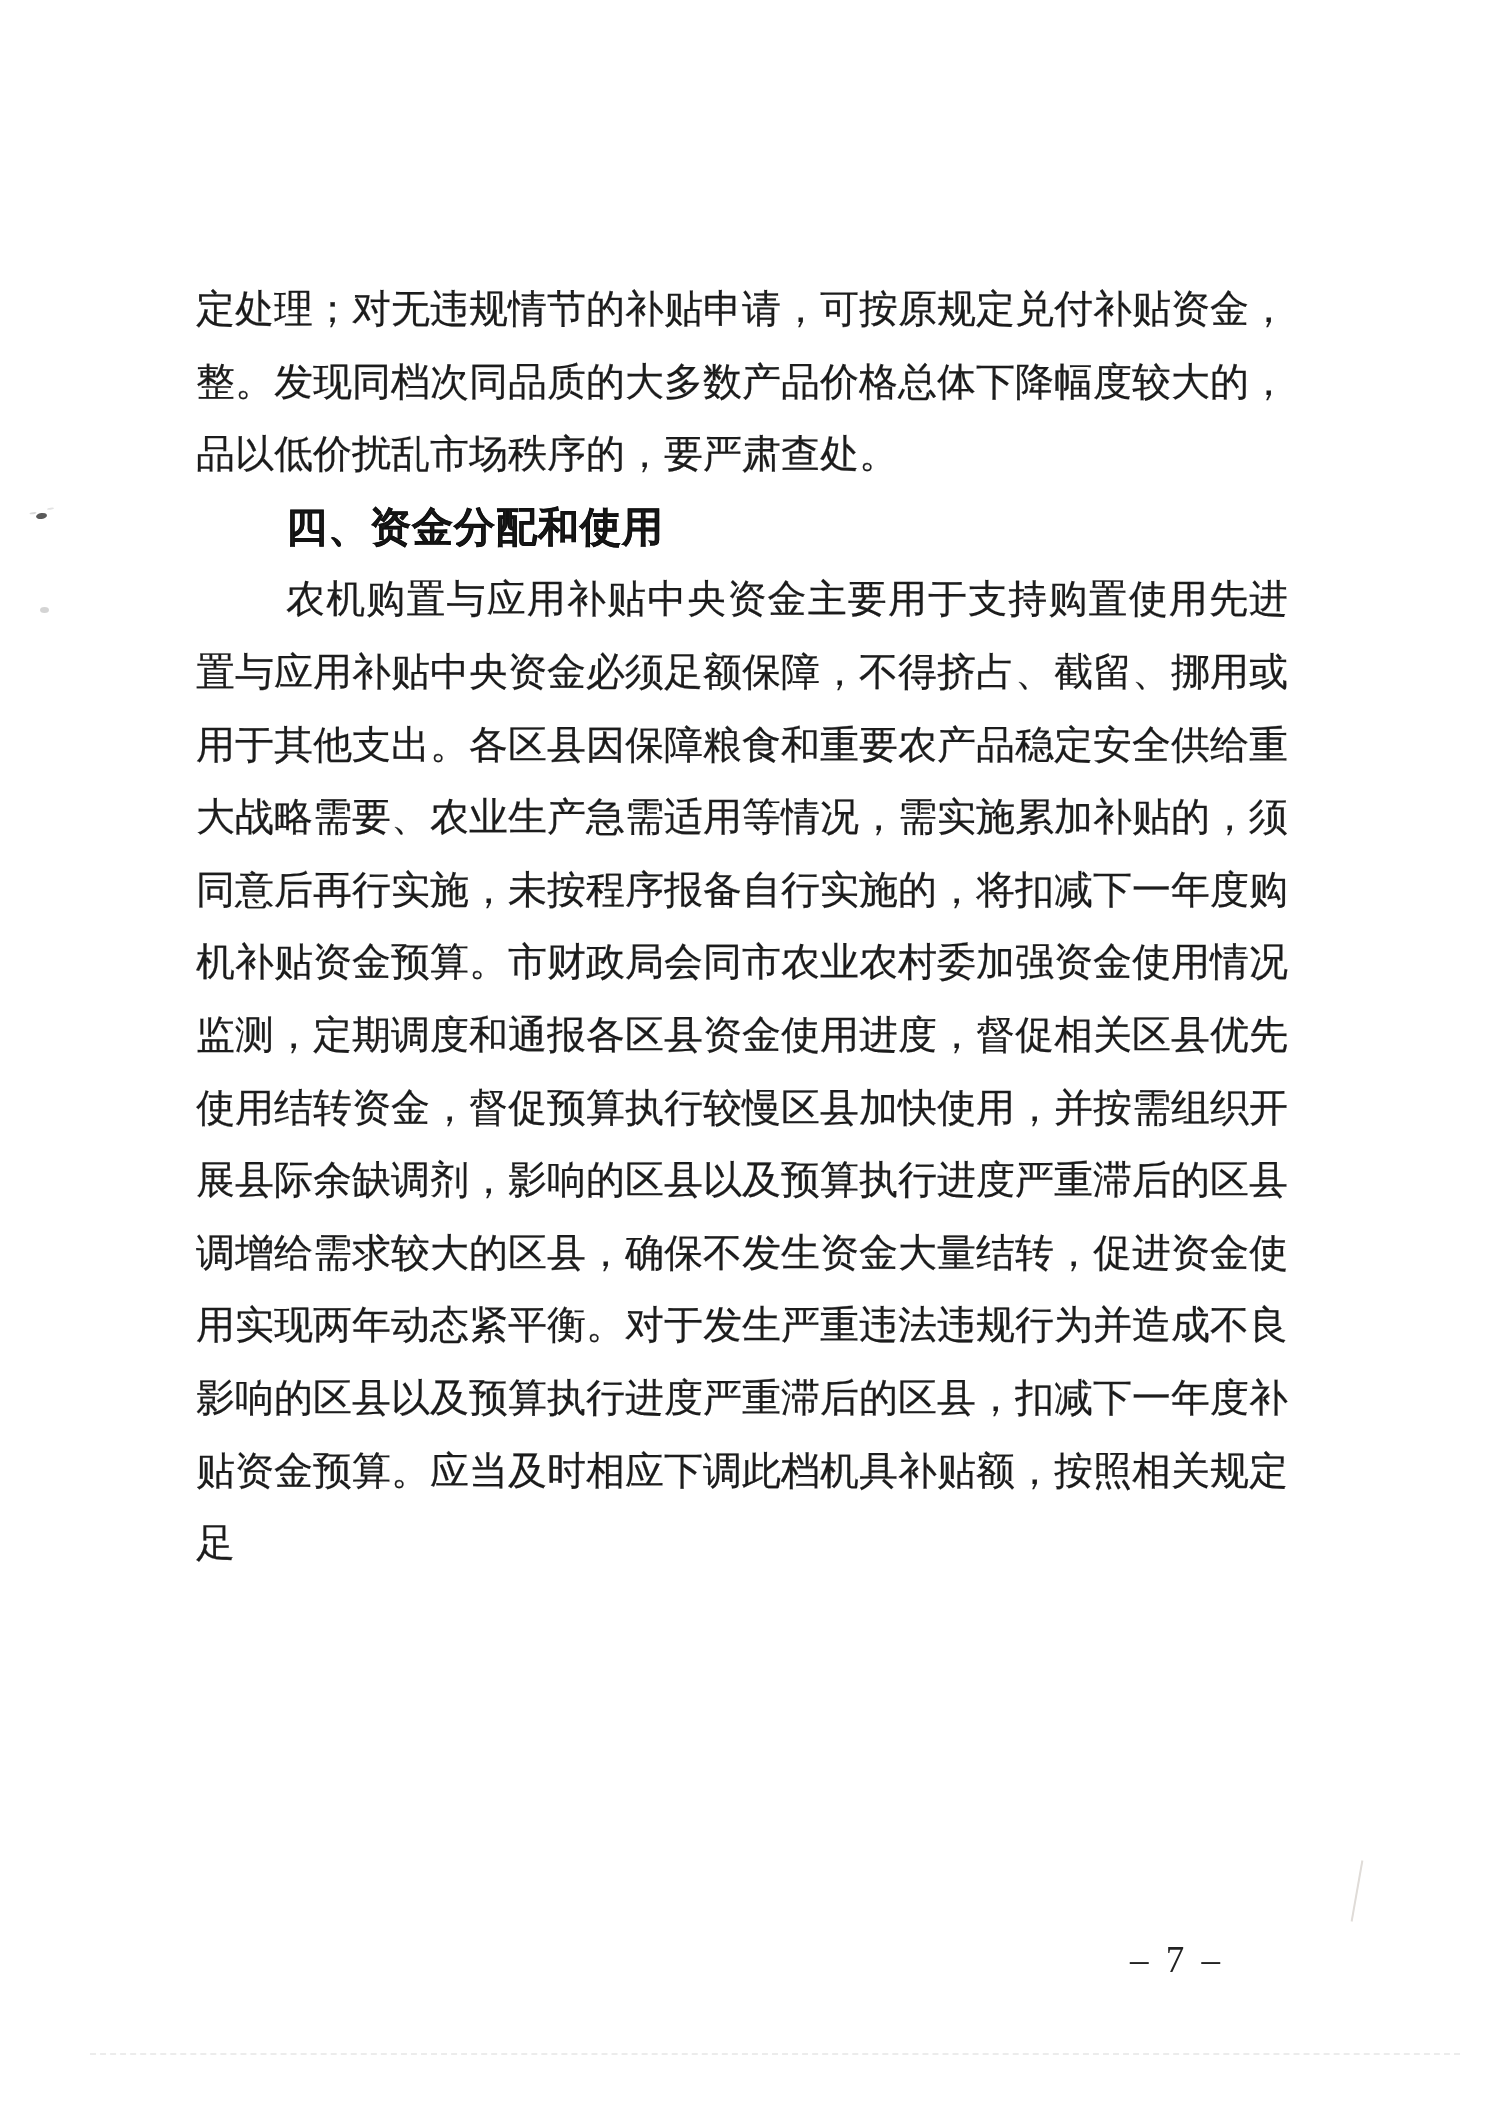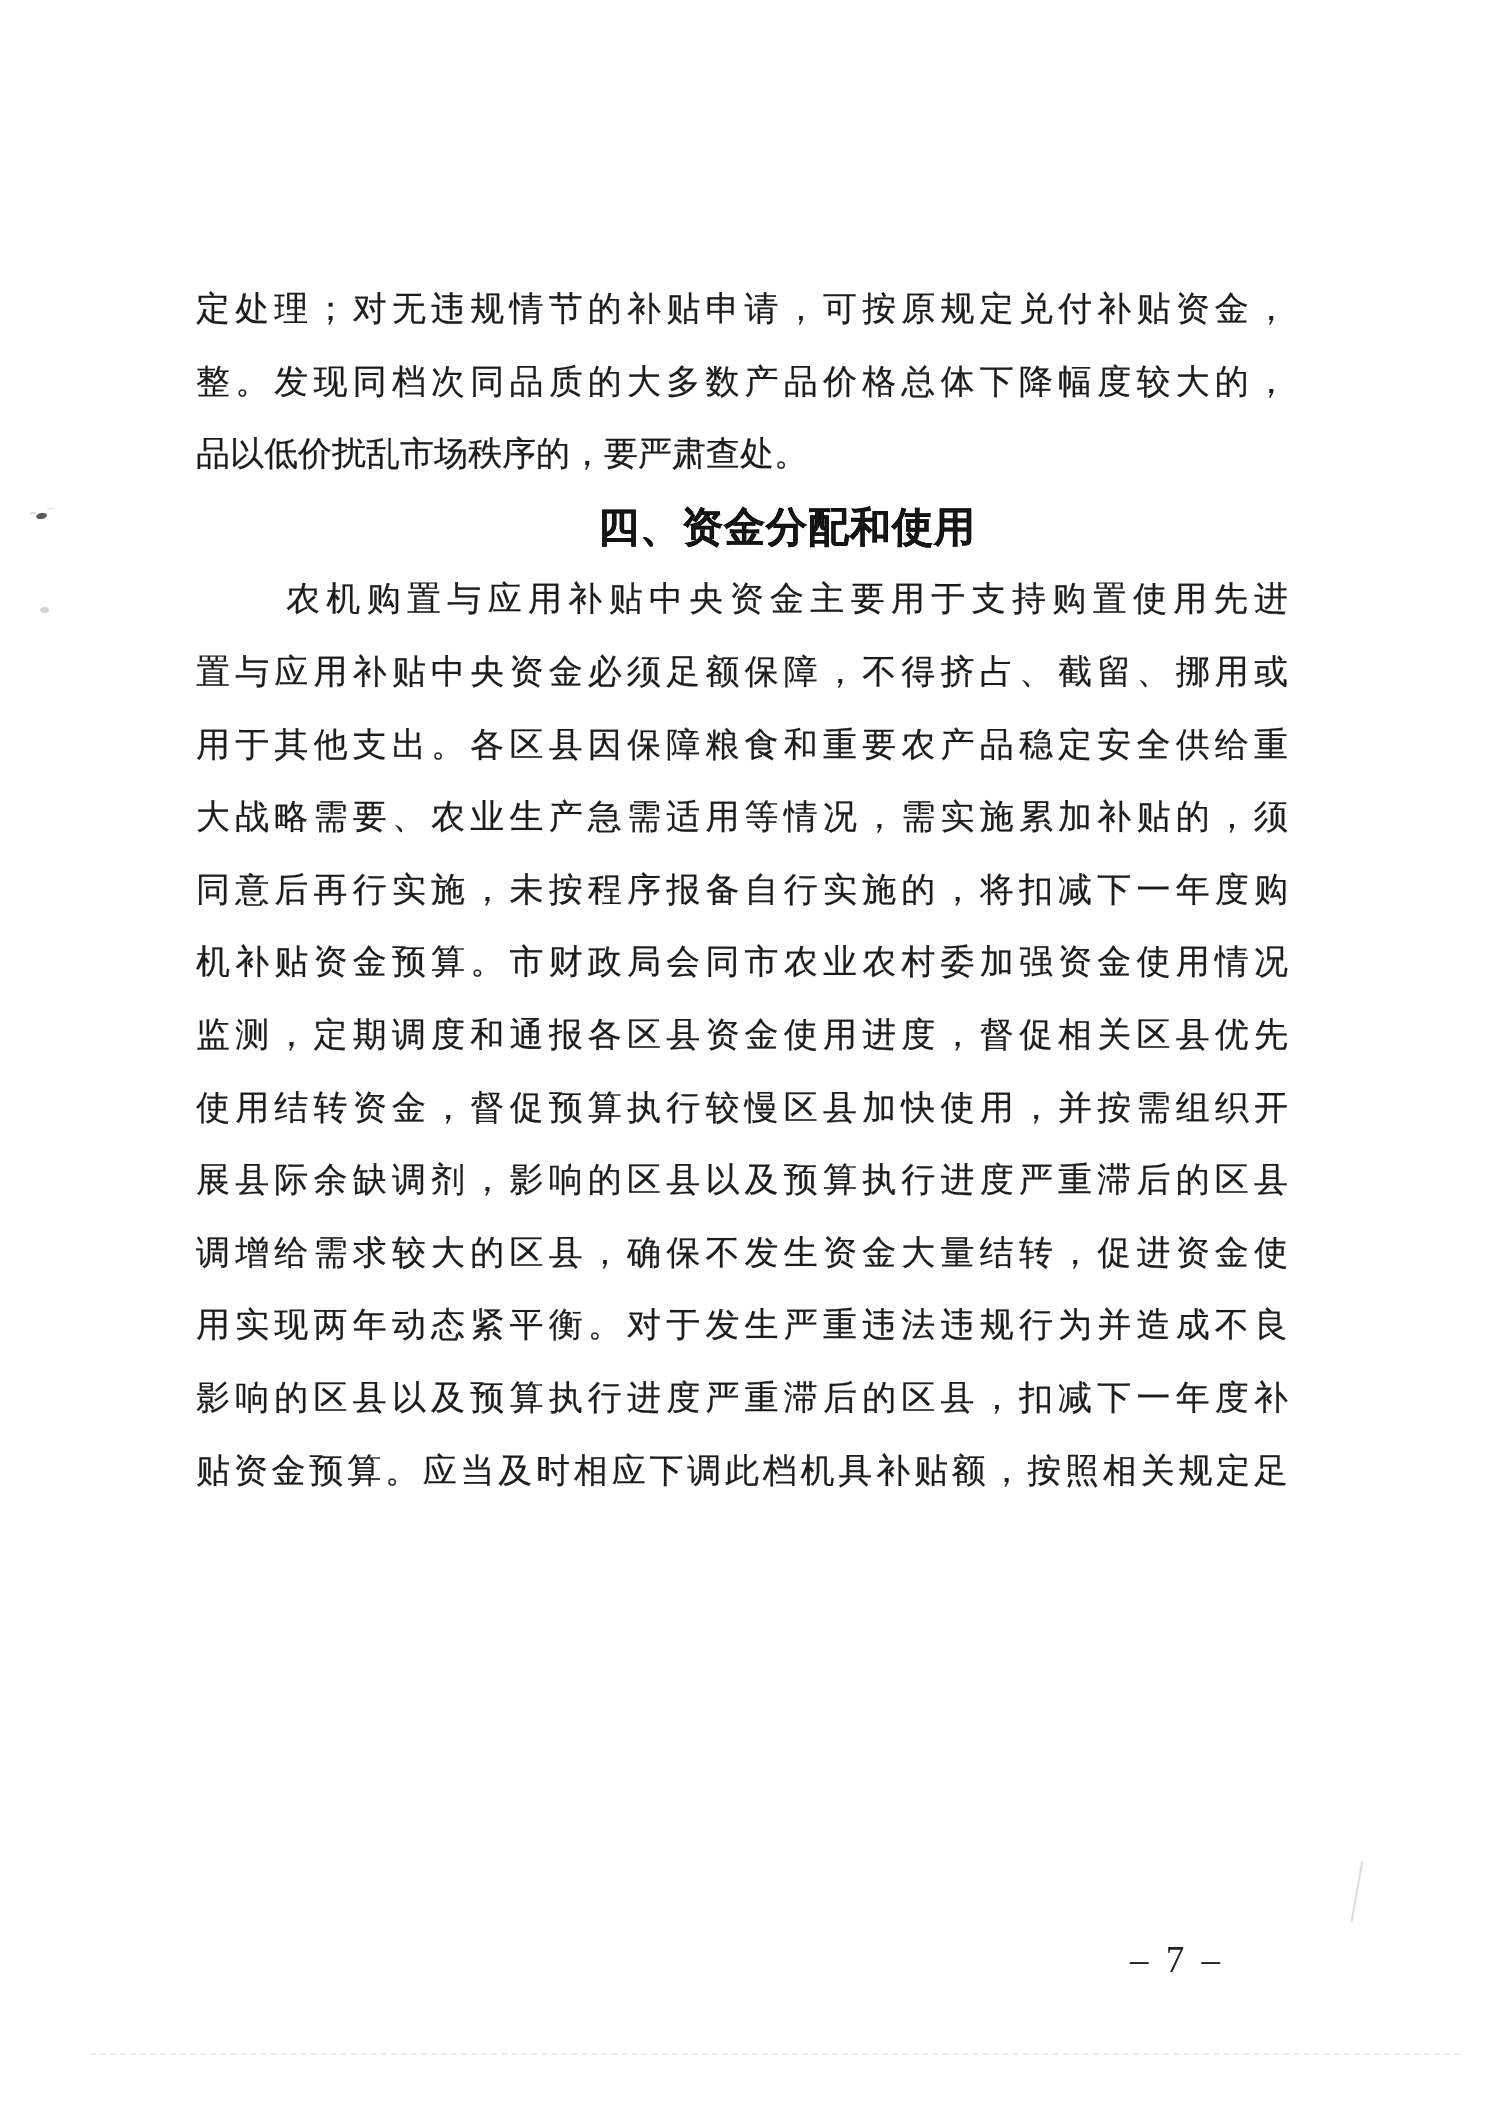--- a/index.html
+++ b/index.html
@@ -12,33 +12,33 @@
     font-family: "Liberation Serif", "DejaVu Serif", serif;
     color: #1c1c1c;
   }
   .text-block {
     position: absolute;
     left: 196px;
     top: 273px;
     width: 1092px;
   }
   .line {
-    font-size: 34px;
+    font-size: 39px;
     line-height: 72.6px;
     height: 72.6px;
     white-space: normal;
     color: #1c1c1c;
     -webkit-text-stroke: 0.2px #1c1c1c;
   }
   .line.justify {
     text-align: justify;
     text-align-last: justify;
     text-justify: inter-character;
   }
-  .line.indent { padding-left: 90px; text-align: center; }
+  .line.indent { padding-left: 90px; }
   .line.heading {
     font-family: "Liberation Sans", "DejaVu Sans", sans-serif;
     font-weight: 700;
     font-size: 41px;
     letter-spacing: 1px;
     -webkit-text-stroke: 0.4px #111;
   }
   .page-number {
     position: absolute;
     left: 1130px;

